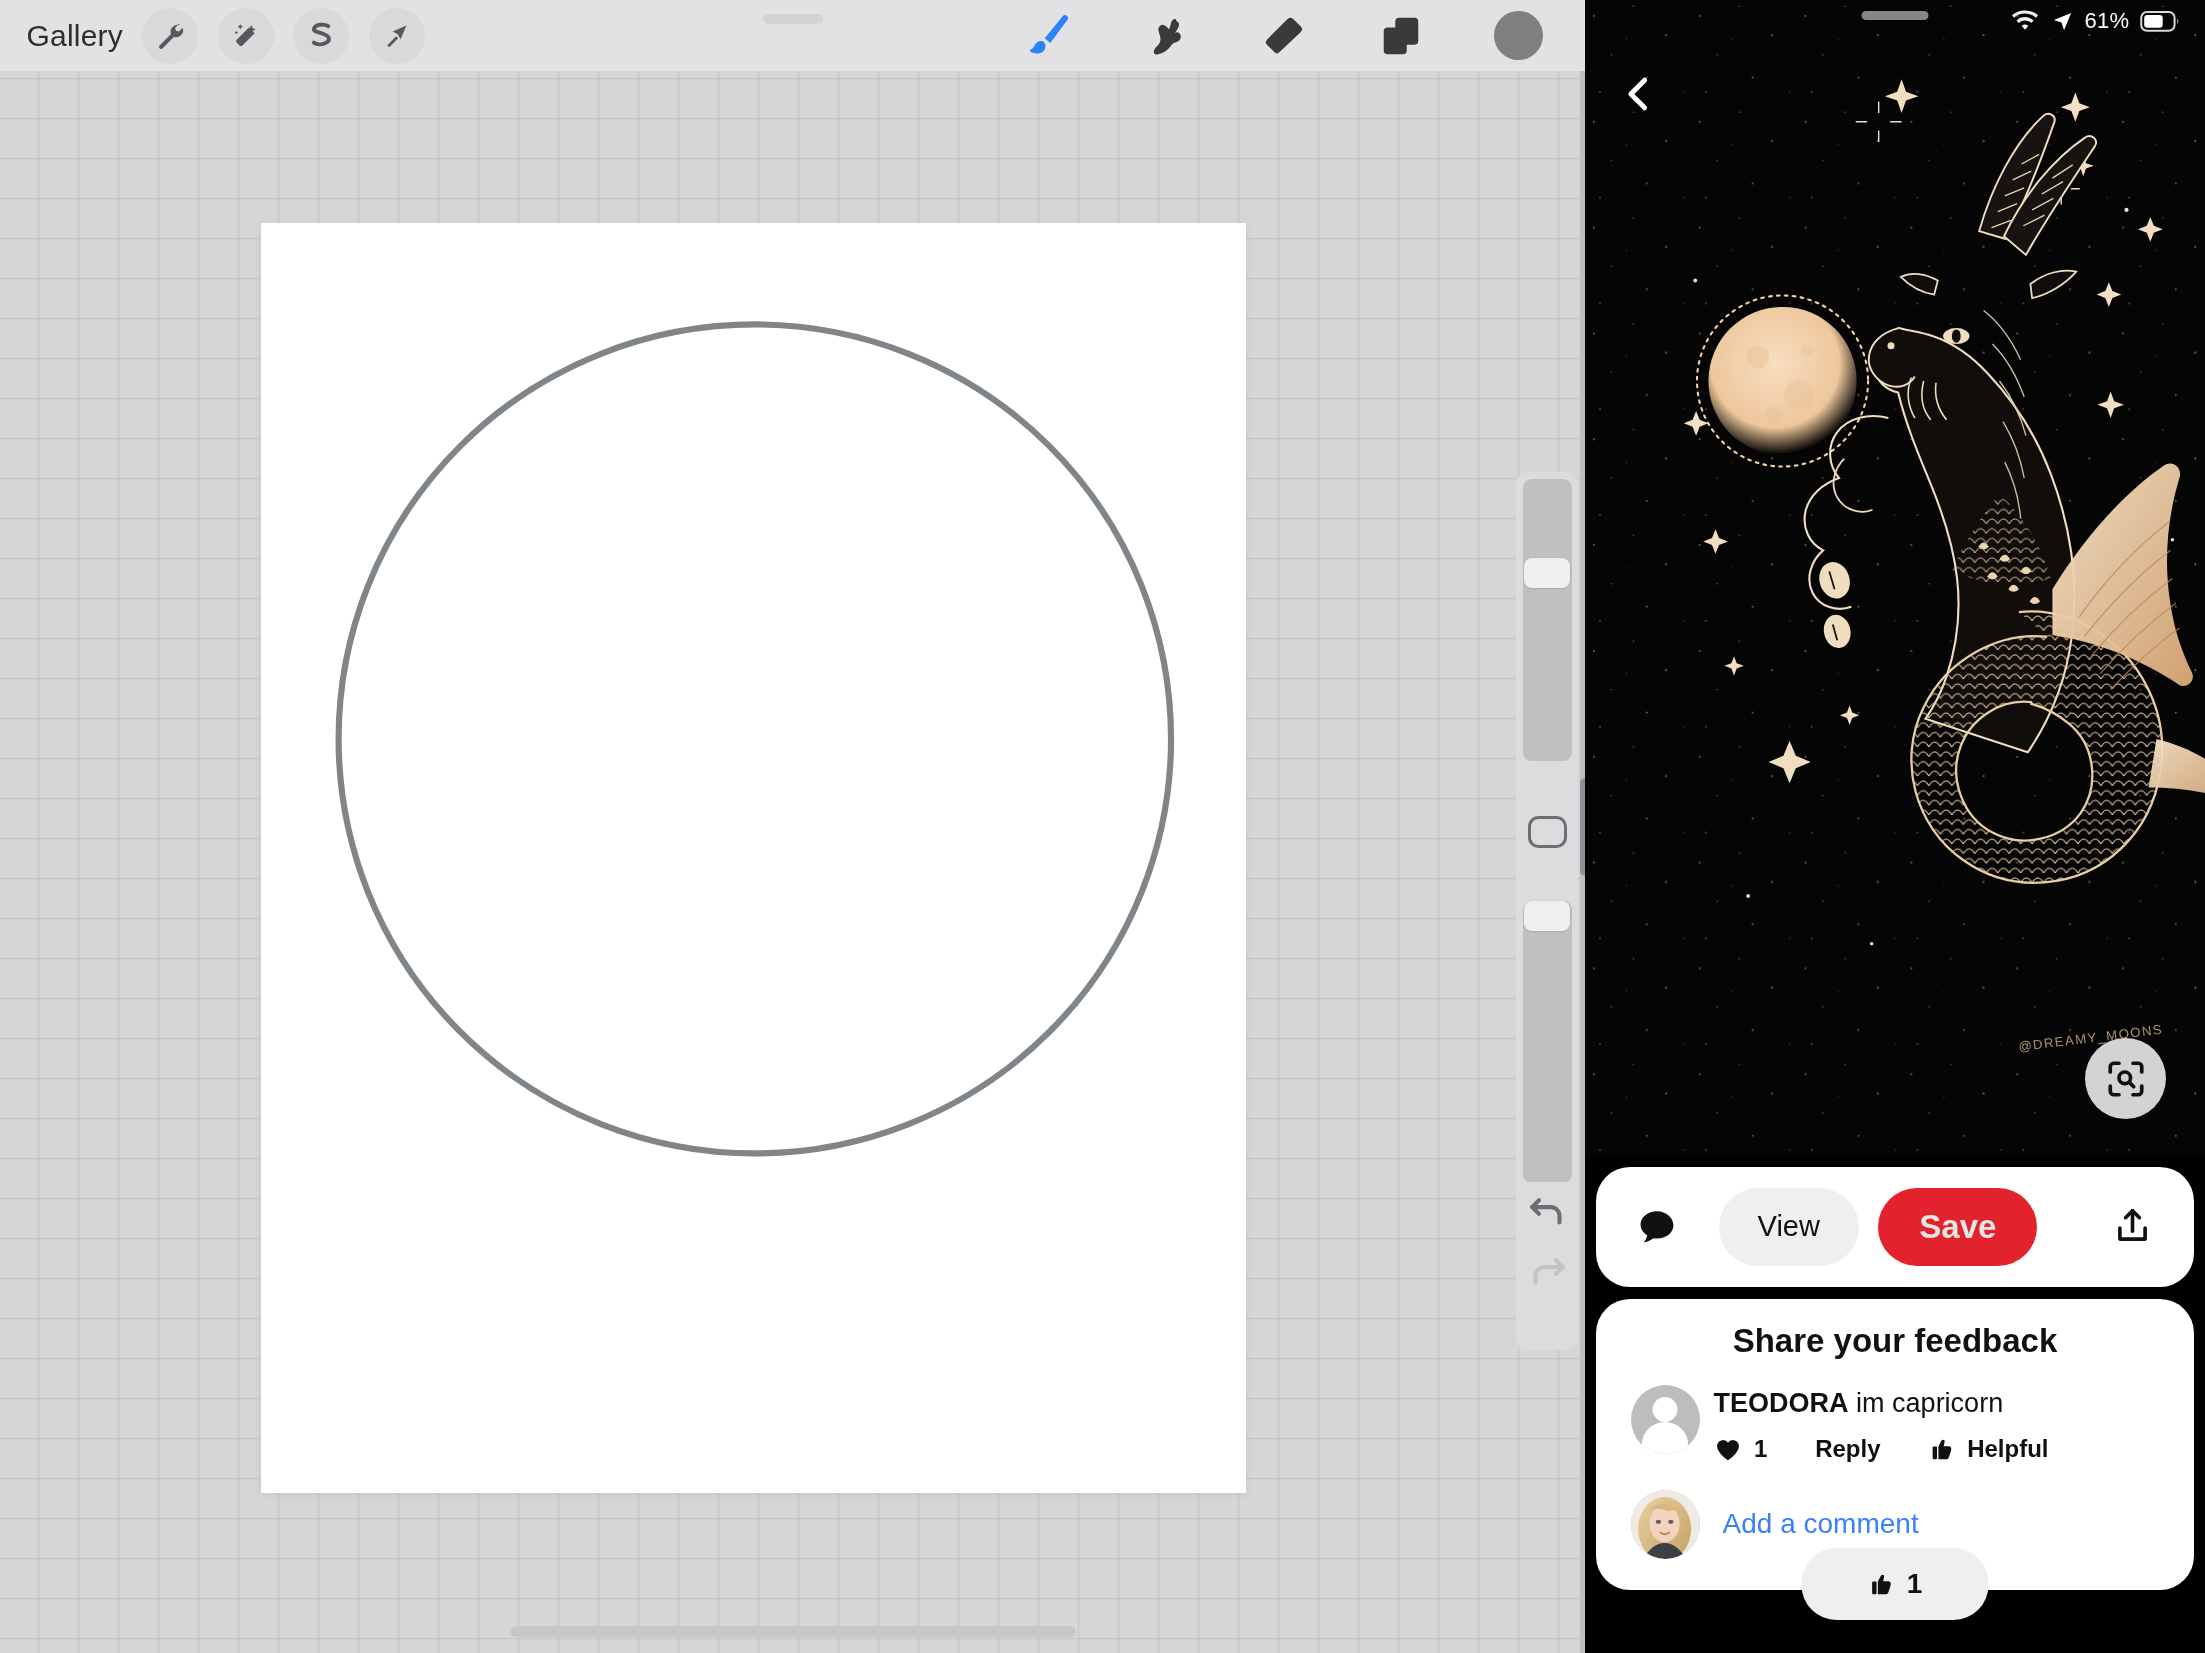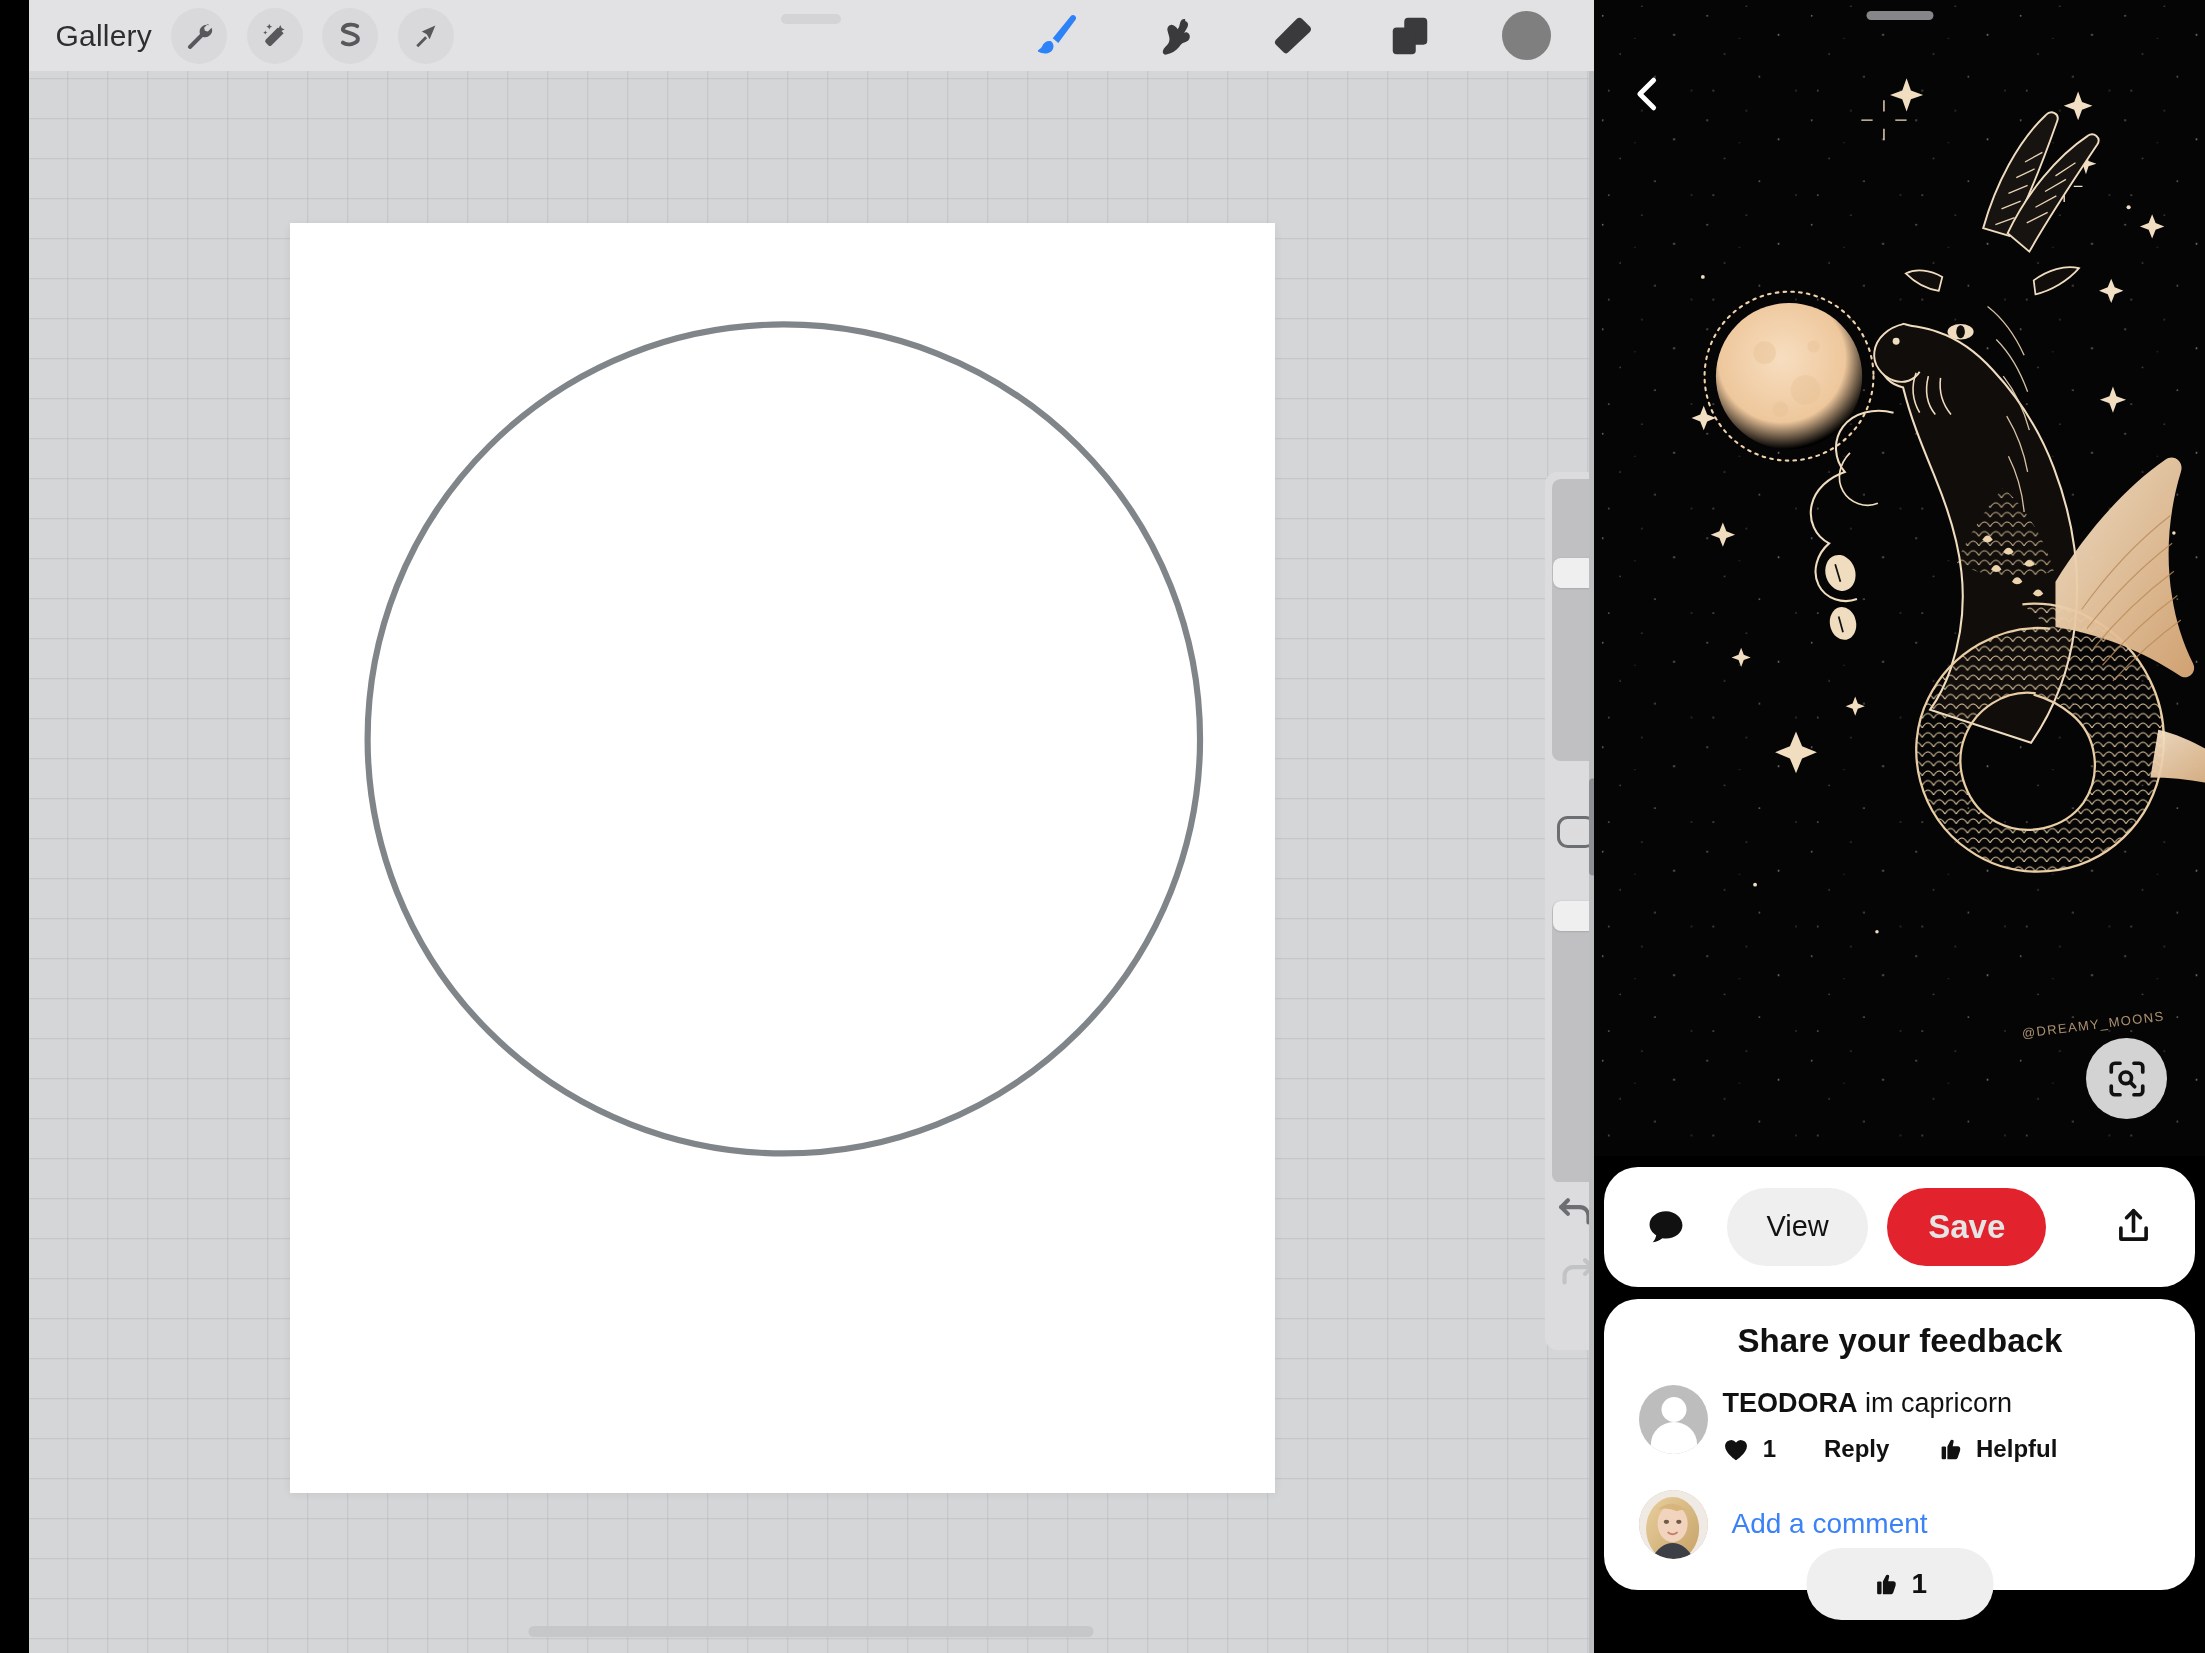--- a/index.html
+++ b/index.html
@@ -7,21 +7,21 @@
   body {
     font-family:"Liberation Sans", sans-serif;
     background:#000;
     -webkit-font-smoothing:antialiased;
   }
   #screen { position:relative; width:2206px; height:1653px; display:flex; }
 
   
   #procreate {
     position:relative; width:1585px; height:1653px;
-    background:#d5d6d8; overflow:hidden;margin-left:29px;
+    background:#d5d6d8; overflow:hidden;
   }
   .grid-bg {
     position:absolute; inset:0;
     background-image:
       linear-gradient(to right, rgba(150,153,158,.30) 0.9px, transparent 0.9px),
       linear-gradient(to bottom, rgba(150,153,158,.30) 0.9px, transparent 0.9px);
     background-size:40px 40px;
     background-position:-1.8px -1.8px;
   }
   .pc-topbar {
@@ -461,20 +461,36 @@
           <path d="M3 8V5a2 2 0 0 1 2-2h3"></path>
           <path d="M16 3h3a2 2 0 0 1 2 2v3"></path>
           <path d="M21 16v3a2 2 0 0 1-2 2h-3"></path>
           <path d="M8 21H5a2 2 0 0 1-2-2v-3"></path>
           <circle cx="11.3" cy="11.3" r="3.3"></circle>
           <path d="M13.8 13.8l2.6 2.6"></path>
         </svg>
       </div>
     </div>
 
+    <div class="status-bar">
+      <svg width="30" height="23" viewBox="0 0 24 18" fill="#fff">
+        <path d="M12 15.6l2.6-3.1a4 4 0 0 0-5.2 0L12 15.6z"></path>
+        <path d="M12 8.2c1.9 0 3.7.7 5.1 1.9l1.7-2A10.6 10.6 0 0 0 12 5.4c-2.6 0-5 .9-6.8 2.7l1.7 2A7.7 7.7 0 0 1 12 8.2z" opacity=".95"></path>
+        <path d="M12 2.6c3.3 0 6.4 1.2 8.8 3.3l1.6-1.9A15.9 15.9 0 0 0 12 .1C7.9.1 4.2 1.5 1.6 4l1.6 1.9A13.3 13.3 0 0 1 12 2.6z" opacity=".95"></path>
+      </svg>
+      <svg width="23" height="23" viewBox="0 0 24 24" fill="#fff">
+        <path d="M21 3L3 10.5l8 2.6 2.6 8L21 3z"></path>
+      </svg>
+      <span class="status-pct">61%</span>
+      <svg width="42" height="23" viewBox="0 0 34 18">
+        <rect x="1" y="1.4" width="27" height="15" rx="4.6" fill="none" stroke="#fff" stroke-width="1.6" opacity=".85"></rect>
+        <rect x="3.4" y="3.8" width="15" height="10.2" rx="2.6" fill="#fff"></rect>
+        <path d="M30 6.6v4.4c1.4-.5 1.4-3.9 0-4.4z" fill="#fff" opacity=".6"></path>
+      </svg>
+    </div>
     <div class="pin-grabber"></div>
 
     <div class="pin-card action-card">
       <div class="icon-btn">
         <svg width="42" height="42" viewBox="0 0 24 24" fill="#111">
           <path d="M12 3C6.8 3 2.6 6.4 2.6 10.6c0 2.5 1.5 4.7 3.8 6.1-.2 1.4-.9 2.9-2 4 2.3-.3 4.3-1.3 5.6-2.3.6.1 1.3.2 2 .2 5.2 0 9.4-3.4 9.4-7.6S17.2 3 12 3z"></path>
         </svg>
       </div>
       <button class="btn-view">View</button>
       <button class="btn-save">Save</button>

